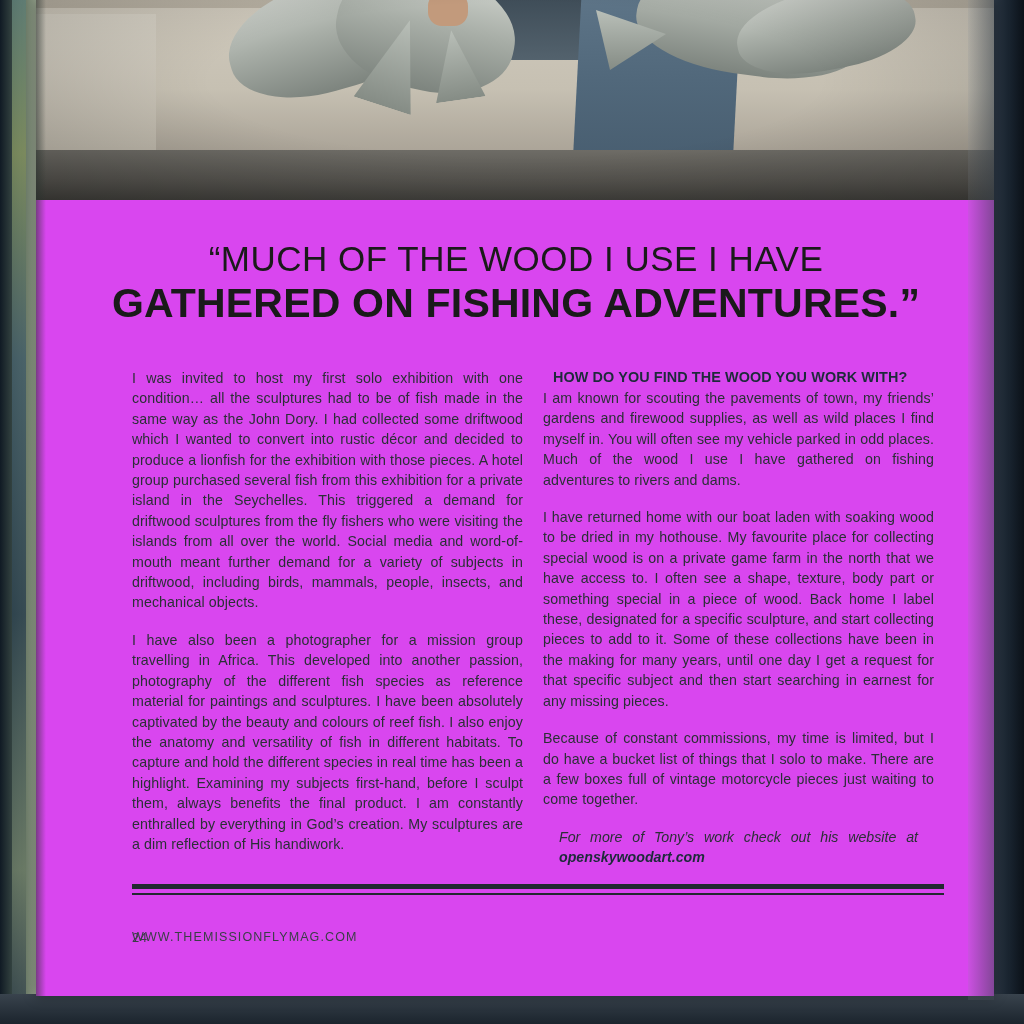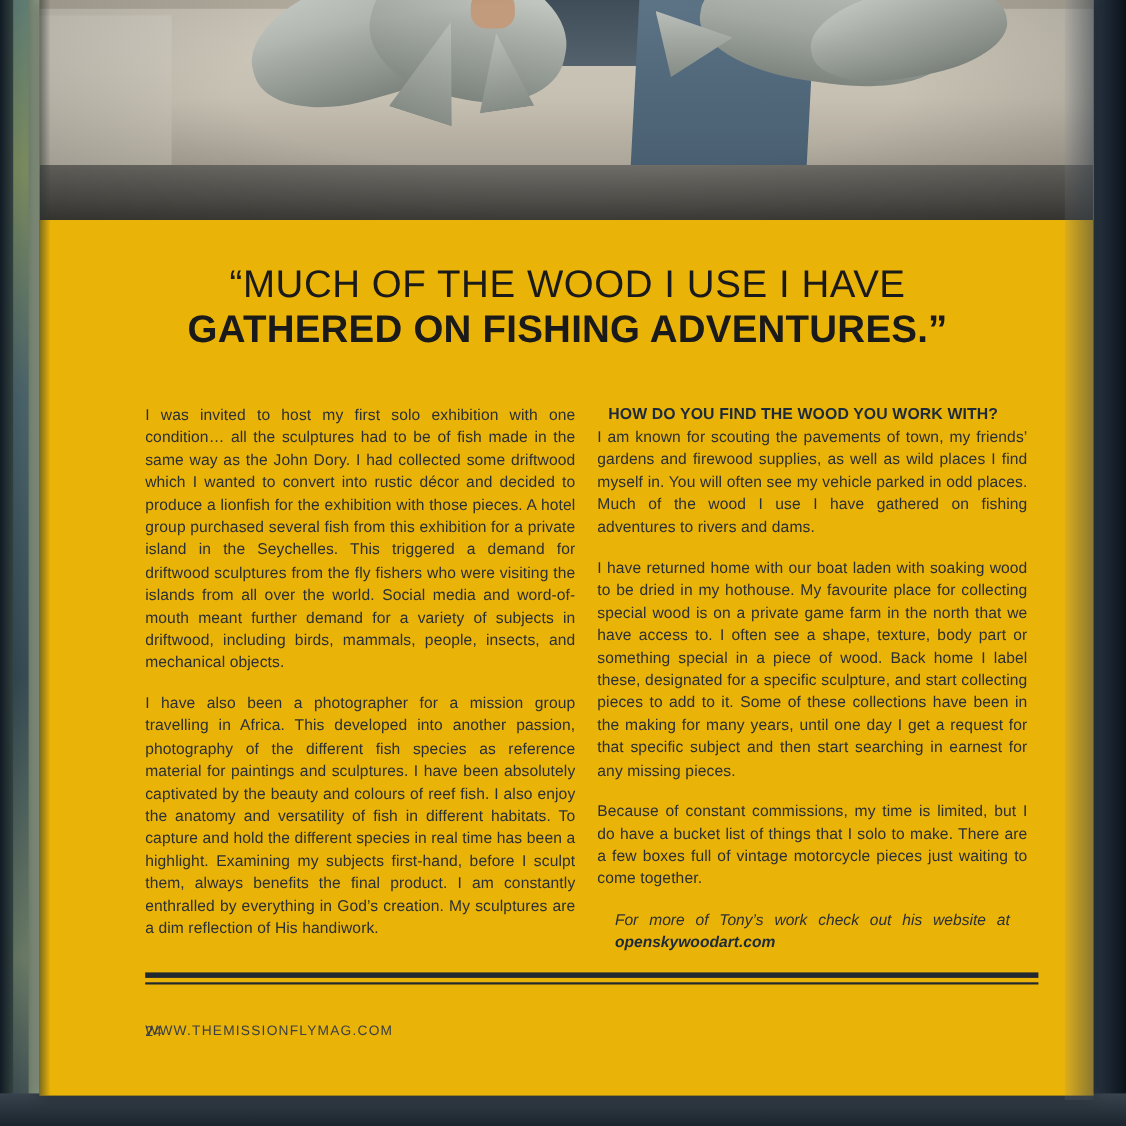--- a/index.html
+++ b/index.html
@@ -52,21 +52,21 @@
     right: 30px; top: 0;
     width: 26px; height: 1000px;
     background: linear-gradient(90deg, rgba(130,140,150,0.15) 0%, rgba(60,70,80,0.55) 100%);
   }
 
   
   .sheet {
     position: absolute;
     left: 36px; top: 0;
     width: 958px; height: 996px;
-    background: #eab308;
+    background: #d946ef;
     box-shadow: 0 0 12px rgba(0,0,0,.35);
     overflow: hidden;
   }
   .sheet-edge-left {
     position: absolute;
     left: 36px; top: 0;
     width: 10px; height: 996px;
     background: linear-gradient(90deg, rgba(40,50,45,.55) 0%, rgba(200,200,195,0) 100%);
   }
 
@@ -138,21 +138,21 @@
     color: #1a1a1a;
   }
   .headline .l1 {
     font-size: 35px;
     letter-spacing: 0.5px;
     font-weight: 400;
     line-height: 1.18;
     white-space: nowrap;
   }
   .headline .l2 {
-    font-size: 35px;
+    font-size: 41px;
     letter-spacing: 0.2px;
     font-weight: 700;
     line-height: 1.18;
     white-space: nowrap;
   }
 
   
   .columns {
     position: absolute;
     left: 96px; top: 368px;

